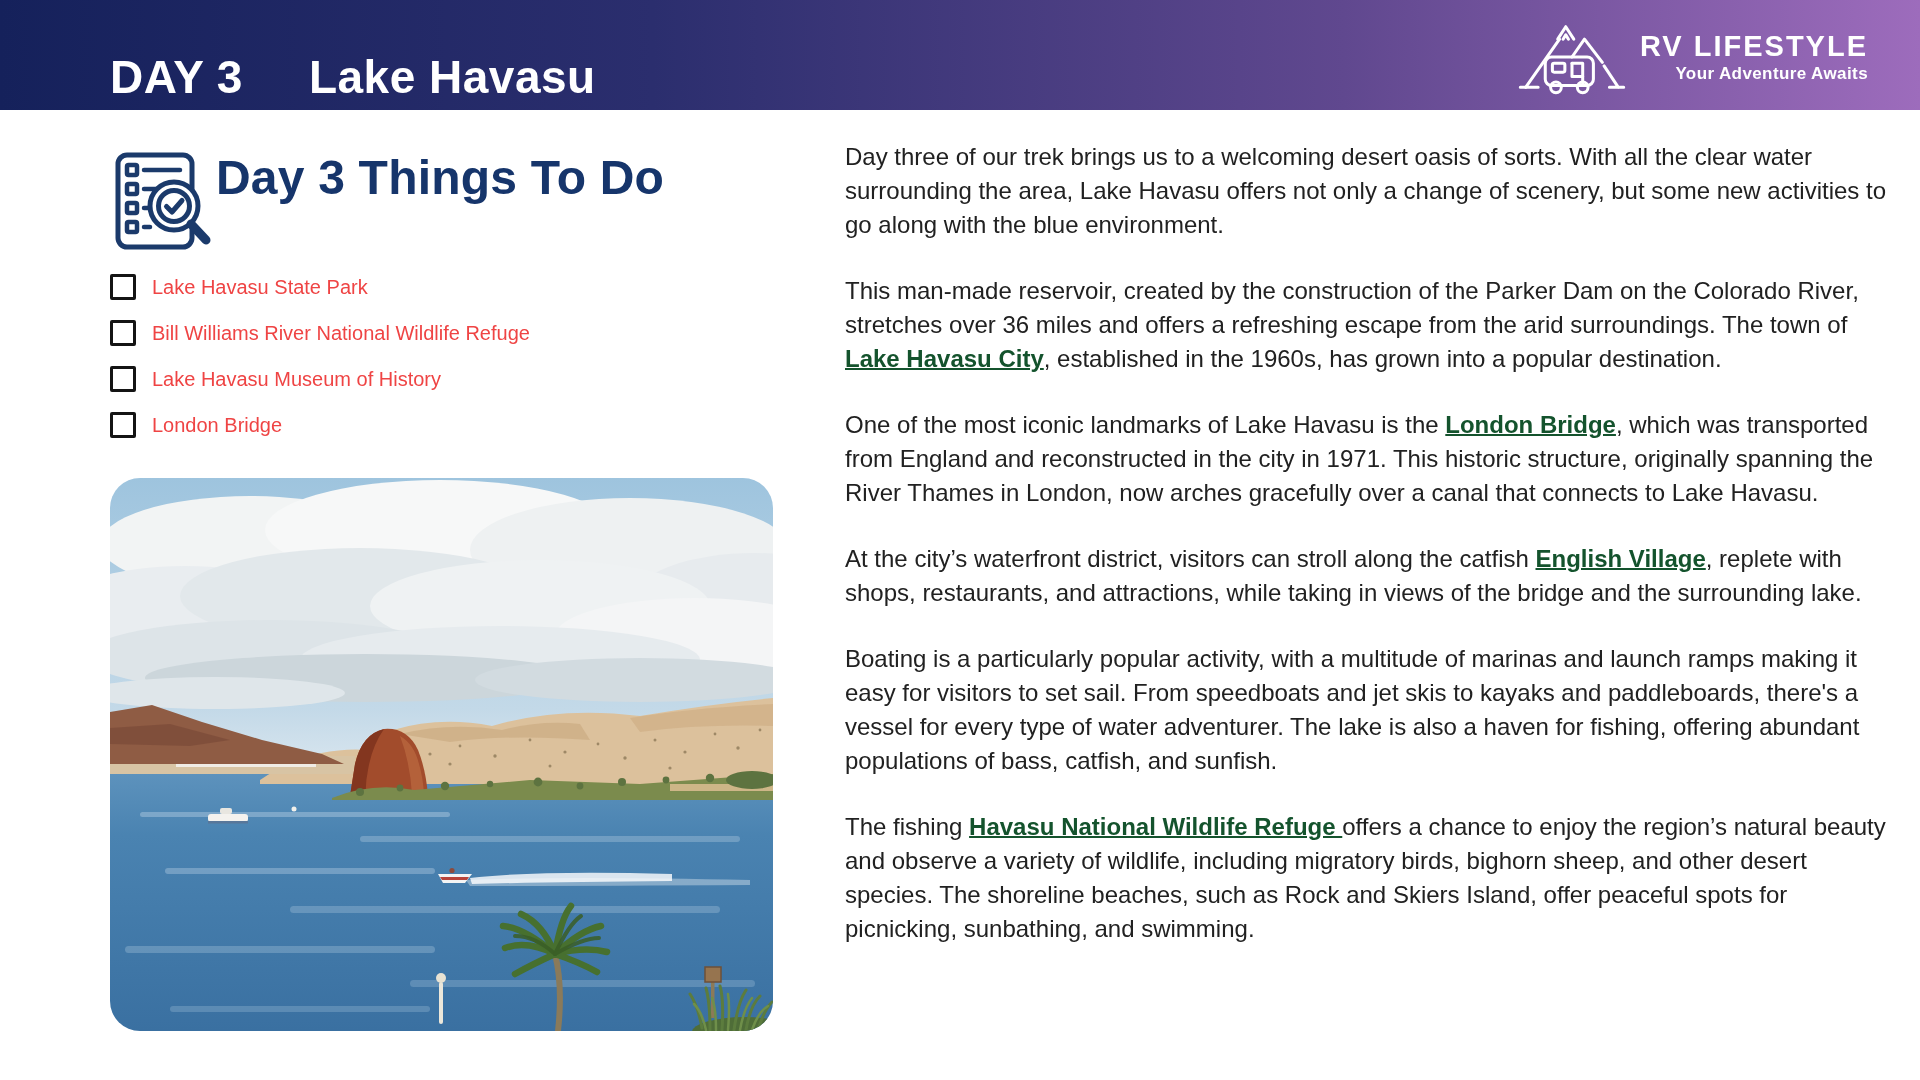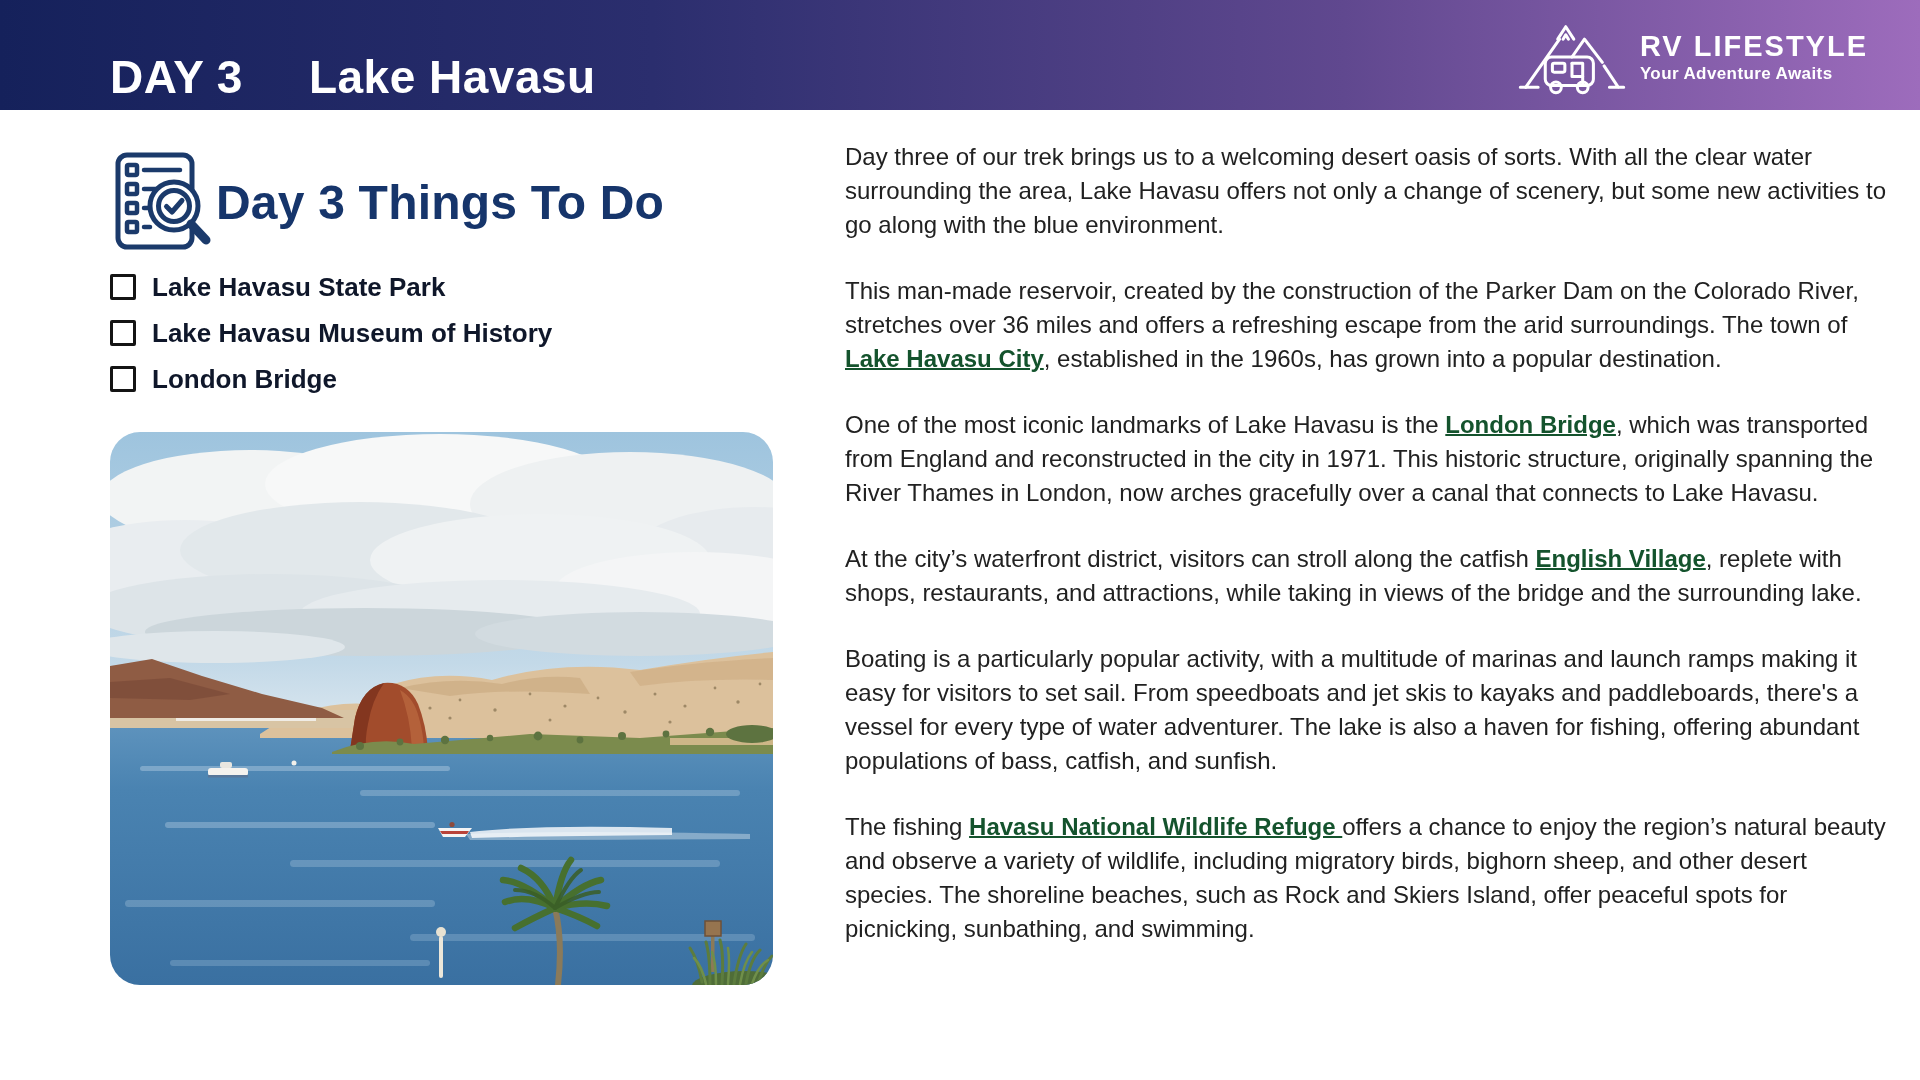--- a/index.html
+++ b/index.html
@@ -12,35 +12,35 @@
     height:110px;box-sizing:border-box;
     background:linear-gradient(90deg,#15215b 0%,#2b2e6e 34%,#60488f 70%,#9d6cbc 100%);
     display:flex;align-items:center;justify-content:space-between;
     padding:0 52px 0 110px;
   }
   .title-wrap{display:flex;align-items:baseline;gap:66px;margin-top:44px;}
   .day-label,.location-title{
     color:#ffffff;font-size:46px;font-weight:800;letter-spacing:.5px;
   }
   .brand{display:flex;align-items:center;gap:14px;margin-top:4px;}
-  .brand-text{color:#fff;line-height:1.05;}
+  .brand-text{color:#fff;line-height:1.05;text-align:right;}
   .brand-name{font-size:29px;font-weight:800;letter-spacing:2px;}
   .brand-tagline{font-size:17px;font-weight:700;letter-spacing:.4px;margin-top:3px;}
   
   .main{display:flex;align-items:flex-start;}
   .left-col{width:663px;margin-left:110px;flex:none;}
-  .todo-head{display:flex;align-items:center;margin-top:40px;height:104px;}
+  .todo-head{display:flex;margin-top:40px;height:104px;}
   .todo-title{
     margin:0;font-size:48px;font-weight:800;color:#16356b;letter-spacing:.2px;
     margin-left:-6px;white-space:nowrap;
   }
   .todo-list{list-style:none;margin:16px 0 0 0;padding:0;}
   .todo-item{display:flex;align-items:center;gap:16px;height:34px;margin-bottom:12px;}
   .cb{width:26px;height:26px;border:3px solid #141414;border-radius:2px;background:#fff;flex:none;box-sizing:border-box;}
-  .todo-item-label{font-size:26px;font-weight:700;color:#0f172a;white-space:nowrap;}
+  .todo-item-label{font-size:20px;font-weight:400;color:#ef4444;white-space:nowrap;}
   .photo{margin:36px 0 0 0;width:663px;height:553px;border-radius:30px;overflow:hidden;}
   .photo svg{display:block;}
   .right-col{width:1046px;margin-left:72px;margin-top:30px;flex:none;}
   .para{margin:0 0 32px 0;font-size:24px;line-height:34px;color:#212121;}
   .inline-link{font-weight:700;text-decoration:underline;color:#14532d;text-decoration-thickness:2px;}
 </style>
 </head>
 <body>
 
 <header class="topbar">
@@ -92,20 +92,24 @@
       <h1 class="todo-title">Day 3 Things To Do</h1>
     </div>
 
     <ul class="todo-list">
       <li class="todo-item">
         <span class="cb"></span>
         <span class="todo-item-label">Lake Havasu State Park</span>
       </li>
       <li class="todo-item">
         <span class="cb"></span>
+        <span class="todo-item-label">Bill Williams River National Wildlife Refuge</span>
+      </li>
+      <li class="todo-item">
+        <span class="cb"></span>
         <span class="todo-item-label">Lake Havasu Museum of History</span>
       </li>
       <li class="todo-item">
         <span class="cb"></span>
         <span class="todo-item-label">London Bridge</span>
       </li>
     </ul>
 
     <figure class="photo">
       <svg width="663" height="553" viewBox="0 0 663 553" preserveAspectRatio="none">

